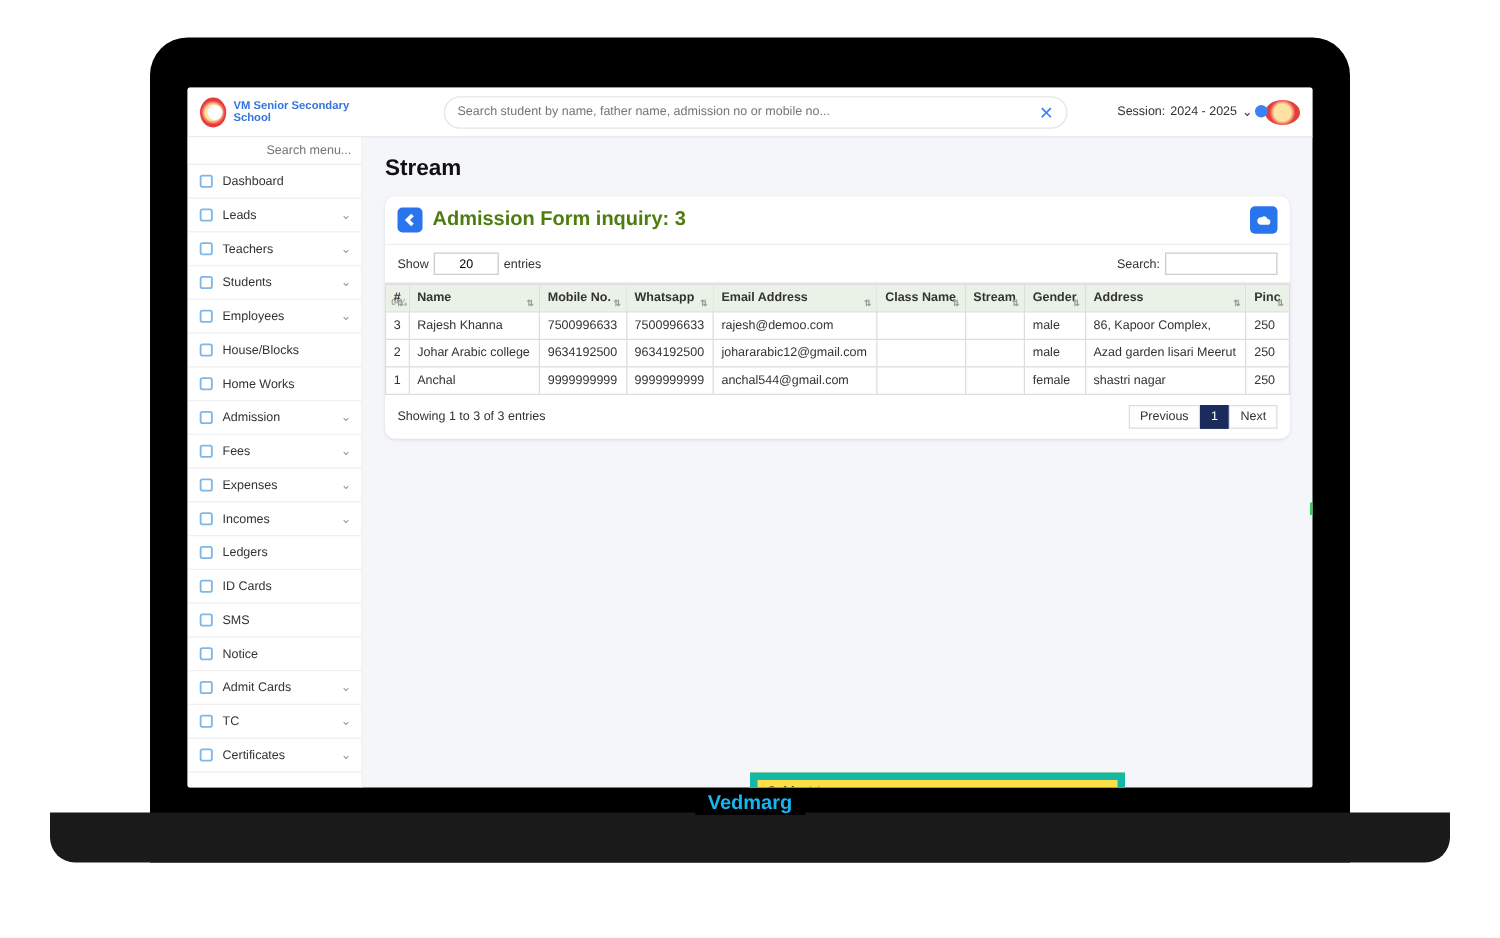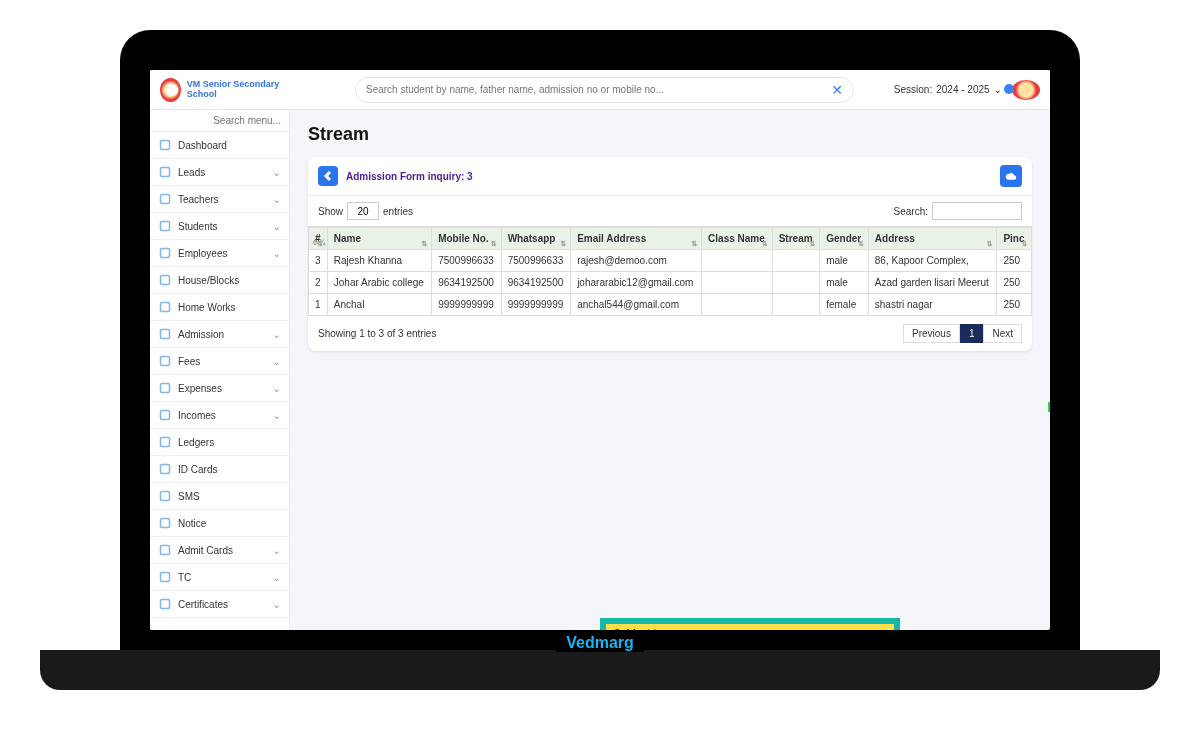--- a/index.html
+++ b/index.html
@@ -28,25 +28,25 @@
   .side-icon { width: 14px; height: 14px; margin-right: 6px; display: inline-flex; align-items: center; justify-content: center; }
   .side-icon svg { width: 12px; height: 12px; stroke: #7fb8e8; fill: none; stroke-width: 2; }
   .side-label { flex: 1; }
   .chev { color: #999; font-size: 10px; }
   .content { position: absolute; left: 140px; right: 0; top: 40px; bottom: 0; padding: 14px 18px; overflow: hidden; }
   .page-title { font-size: 18px; font-weight: 700; color: #111; margin-bottom: 12px; }
   .card { background: #fff; border-radius: 8px; box-shadow: 0 1px 3px rgba(0,0,0,0.1); overflow: hidden; }
   .card-header { display: flex; align-items: center; padding: 8px 10px; border-bottom: 1px solid #eee; }
   .back-btn { width: 20px; height: 20px; background: #2a74ed; border-radius: 4px; display: flex; align-items: center; justify-content: center; color: #fff; margin-right: 8px; cursor: pointer; }
   .back-btn svg { width: 10px; height: 10px; stroke: #fff; fill: none; stroke-width: 3; }
-  .card-title { font-size: 10px; font-weight: 700; color: #4c1d95; flex: 1; }
+  .card-title { font-size: 16px; font-weight: 700; color: #4d7c0f; flex: 1; }
   .cloud-btn { width: 22px; height: 22px; background: #2a74ed; border-radius: 4px; display: flex; align-items: center; justify-content: center; cursor: pointer; }
   .cloud-btn svg { width: 12px; height: 12px; fill: #fff; }
   .controls { display: flex; align-items: center; padding: 6px 10px; font-size: 10px; color: #333; }
-  .entries-sel { width: 32px; height: 18px; border: 1px solid #ccc; font-size: 10px; text-align: center; margin: 0 4px; }
+  .entries-sel { width: 52px; height: 18px; border: 1px solid #ccc; font-size: 10px; text-align: center; margin: 0 4px; }
   .controls-spacer { flex: 1; }
   .search-inp { width: 90px; height: 18px; border: 1px solid #ccc; margin-left: 4px; font-size: 10px; padding: 0 4px; }
   .table-wrap { overflow-x: auto; border-top: 1px solid #ddd; }
   table { border-collapse: collapse; width: 100%; font-size: 10px; }
   th, td { border: 1px solid #ddd; padding: 5px 6px; text-align: left; vertical-align: top; }
   th { background: #eaf2e8; font-weight: 700; color: #333; position: relative; font-size: 10px; }
   .sort-ic { position: absolute; right: 4px; bottom: 3px; font-size: 7px; color: #999; display:flex; flex-direction:column; line-height:0.6; }
   .th-num { position:absolute; left:4px; bottom:3px; font-size:7px; color:#999;}
   td { color: #333; }
   .footer { display: flex; align-items: center; padding: 8px 10px; font-size: 10px; color: #333; }

